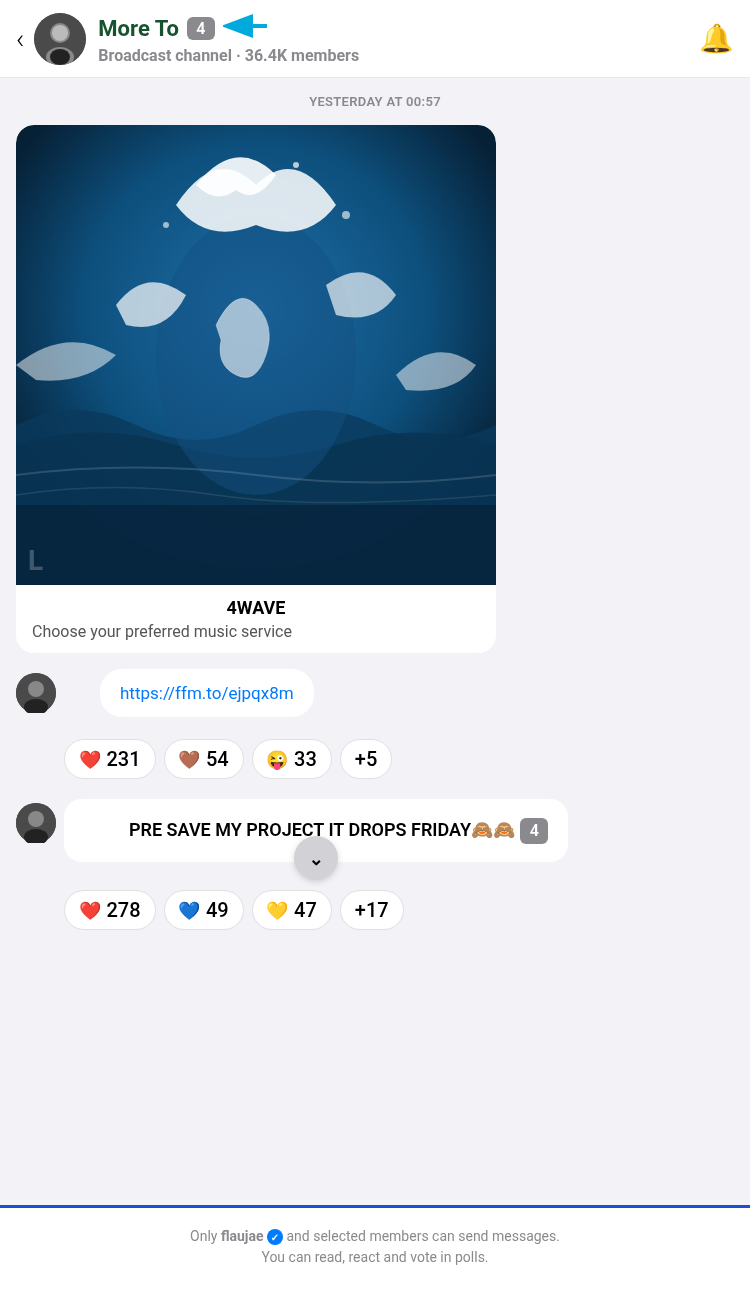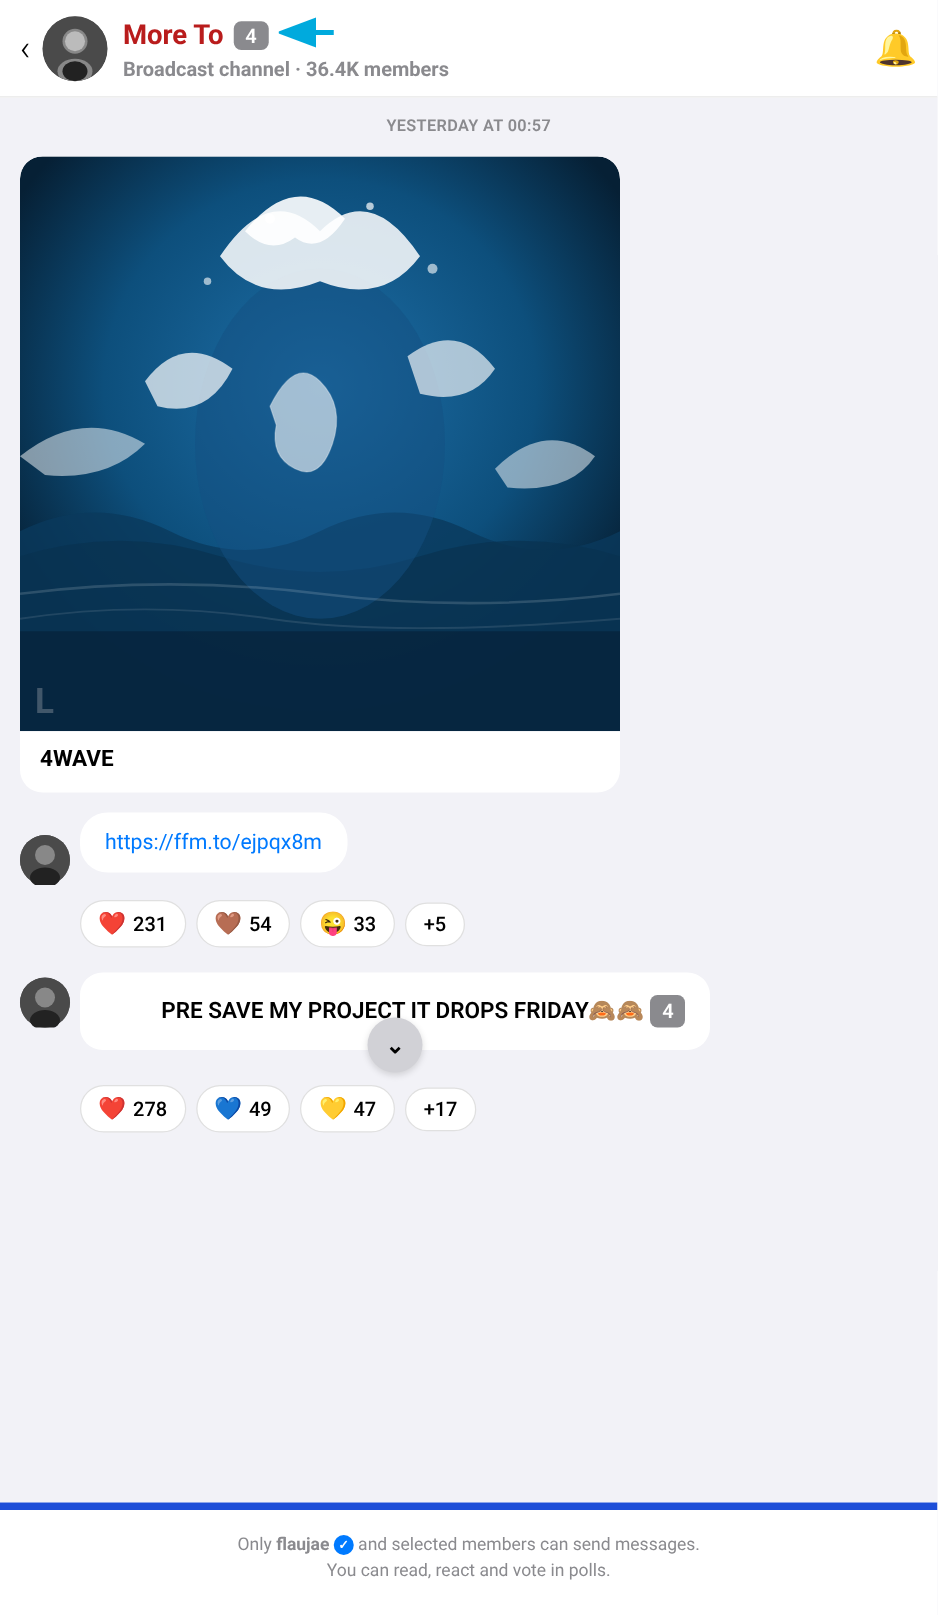--- a/index.html
+++ b/index.html
@@ -51,21 +51,21 @@
 
     .channel-title-row {
       display: flex;
       align-items: center;
       gap: 8px;
     }
 
     .channel-name {
       font-size: 22px;
       font-weight: 700;
-      color: #b91c1c;
+      color: #14532d;
     }
 
     .badge {
       background: #8a8a8e;
       color: #fff;
       border-radius: 6px;
       padding: 2px 8px;
       font-size: 16px;
       font-weight: 600;
       min-width: 28px;
@@ -149,20 +149,21 @@
 
     .msg-text-content {
       padding: 12px 16px 12px 16px;
     }
 
     .msg-title {
       font-size: 18px;
       font-weight: 700;
       color: #000;
       margin-bottom: 4px;
+      text-align: center;
     }
 
     .msg-subtitle {
       font-size: 16px;
       color: #555;
     }
 
     
     .link-bubble {
       background: #ffffff;
@@ -199,21 +200,21 @@
       color: #000;
       border: 1px solid #e0e0e0;
       cursor: pointer;
     }
 
     .reaction-emoji {
       font-size: 18px;
     }
 
     .reaction-count {
-      font-size: 16px;
+      font-size: 20px;
       font-weight: 500;
       color: #000;
     }
 
     .msg-bubble-2 {
       background: #ffffff;
       border-radius: 18px;
       padding: 18px 20px;
       max-width: 560px;
       position: relative;
@@ -259,21 +260,21 @@
       margin-top: 28px;
       margin-bottom: 20px;
       flex-wrap: wrap;
     }
 
     
     .footer {
       background: #ffffff;
       padding: 18px 20px 24px 20px;
       text-align: center;
-      border-top: 6px solid #1d4ed8;
+      border-top: 3px solid #1d4ed8;
     }
 
     .footer-text {
       font-size: 14px;
       color: #8a8a8e;
       line-height: 1.5;
     }
 
     .verified-badge {
       display: inline-flex;
@@ -382,25 +383,26 @@
           <text x="12" y="445" font-size="28" fill="rgba(255,255,255,0.4)" font-weight="bold">L</text>
 
           <rect x="0" y="380" width="480" height="80" fill="rgba(5,20,40,0.4)"></rect>
 
           <path d="M0,350 Q120,335 240,350 Q360,365 480,350" stroke="rgba(255,255,255,0.15)" stroke-width="2" fill="none"></path>
           <path d="M0,370 Q100,355 200,370 Q300,385 480,370" stroke="rgba(255,255,255,0.1)" stroke-width="1.5" fill="none"></path>
         </svg>
       </div>
       <div class="msg-text-content">
         <div class="msg-title">4WAVE</div>
+        <div class="msg-subtitle">Choose your preferred music service</div>
       </div>
     </div>
   </div>
 
-  <div style="display:flex; align-items:flex-end; margin-bottom:12px;">
+  <div style="display:flex; align-items:flex-start; margin-bottom:12px;gap:36px;">
     <div class="msg-avatar">
       <svg width="40" height="40" viewBox="0 0 40 40">
         <circle cx="20" cy="20" r="20" fill="#4a4a4a"></circle>
         <circle cx="20" cy="16" r="8" fill="#888"></circle>
         <ellipse cx="20" cy="34" rx="12" ry="8" fill="#222"></ellipse>
       </svg>
     </div>
     <div class="link-bubble" style="margin-left:0;">
       <span class="link-text">https://ffm.to/ejpqx8m</span>
     </div>

